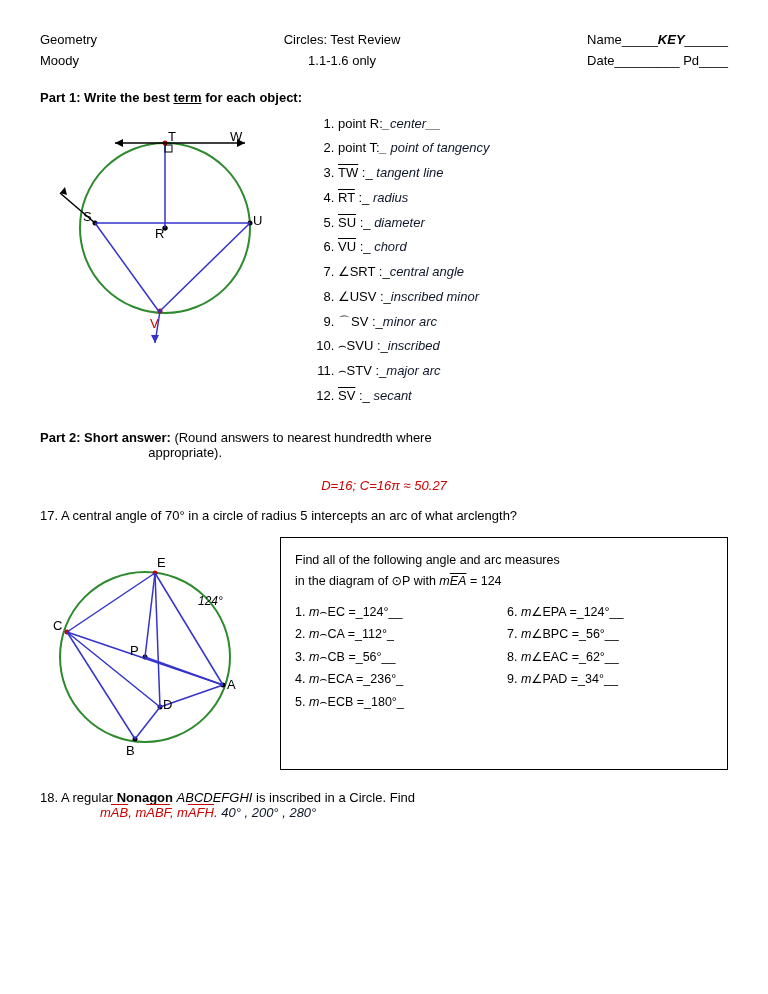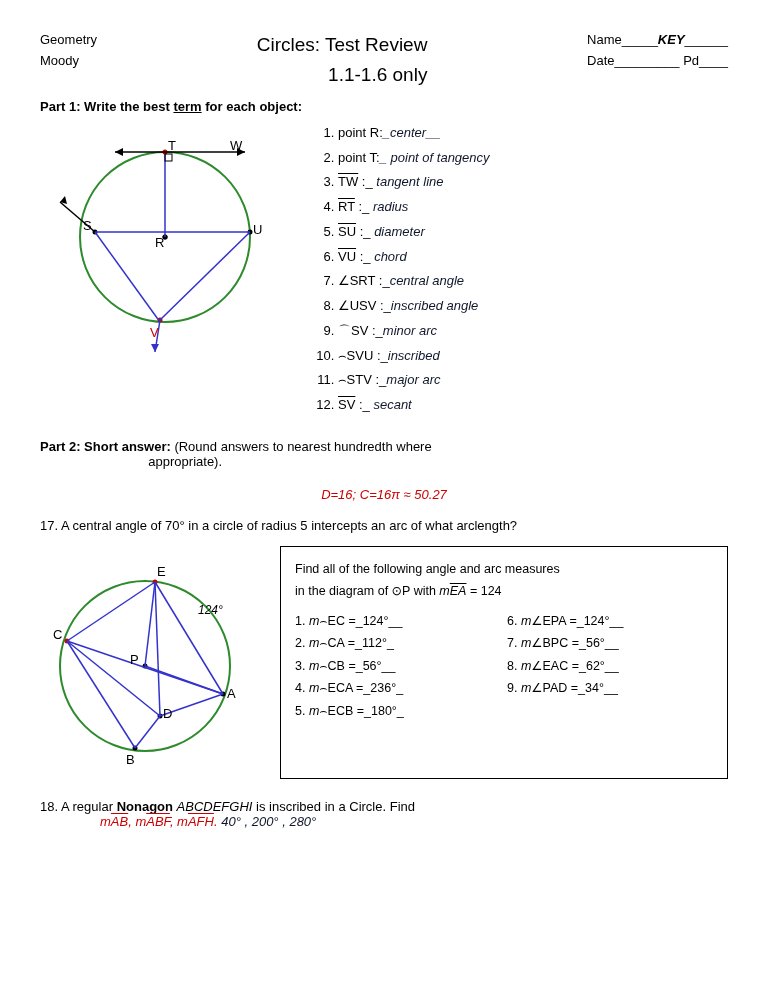--- a/index.html
+++ b/index.html
@@ -8,24 +8,24 @@
       min-height: 994px;
       background: #fff;
       font-family: Arial, sans-serif;
       font-size: 13px;
       color: #000;
       padding: 30px 40px;
     }
     .header {
       display: flex;
       justify-content: space-between;
-      margin-bottom: 8px;
+      margin-bottom: 18px;
     }
     .header-left { font-size: 13px; line-height: 1.6; }
-    .header-center { font-size: 19px; line-height: 1.6; text-align: right; }
+    .header-center { font-size: 13px; line-height: 1.6; text-align: center; }
     .header-right { font-size: 13px; line-height: 1.6; }
     .underline { text-decoration: underline; }
     .part-header { font-weight: bold; margin-bottom: 8px; }
     .part1-container { display: flex; gap: 20px; margin-bottom: 20px; }
     .diagram-area { width: 260px; flex-shrink: 0; }
     .terms-list { flex: 1; font-size: 13px; line-height: 1.75; }
     .terms-list ol { padding-left: 18px; }
     .terms-list li { margin-bottom: 2px; }
     .italic { font-style: italic; }
     .red { color: #0f172a; }
@@ -129,21 +129,21 @@
 
     <div class="terms-list">
       <ol>
         <li>point R:<span class="red italic">_center__</span></li>
         <li>point T:<span class="red italic">_ point of tangency</span></li>
         <li><span class="overline">TW</span> :_<span class="red italic"> tangent line</span></li>
         <li><span class="overline">RT</span> :_ <span class="red italic">radius</span></li>
         <li><span class="overline">SU</span> :_ <span class="red italic">diameter</span></li>
         <li><span class="overline">VU</span> :_ <span class="red italic">chord</span></li>
         <li>∠SRT :_<span class="red italic">central angle</span></li>
-        <li>∠USV :_<span class="red italic">inscribed angle</span></li>
+        <li>∠USV :_<span class="red italic">inscribed minor</span></li>
         <li>⌒SV :_<span class="red italic">minor arc</span></li>
         <li>⌢SVU :_<span class="red italic">inscribed</span></li>
         <li>⌢STV :_<span class="red italic">major arc</span></li>
         <li> <span class="overline">SV</span> :_ <span class="red italic">secant</span></li>
       </ol>
     </div>
   </div>
 </div>
 
 <div>

